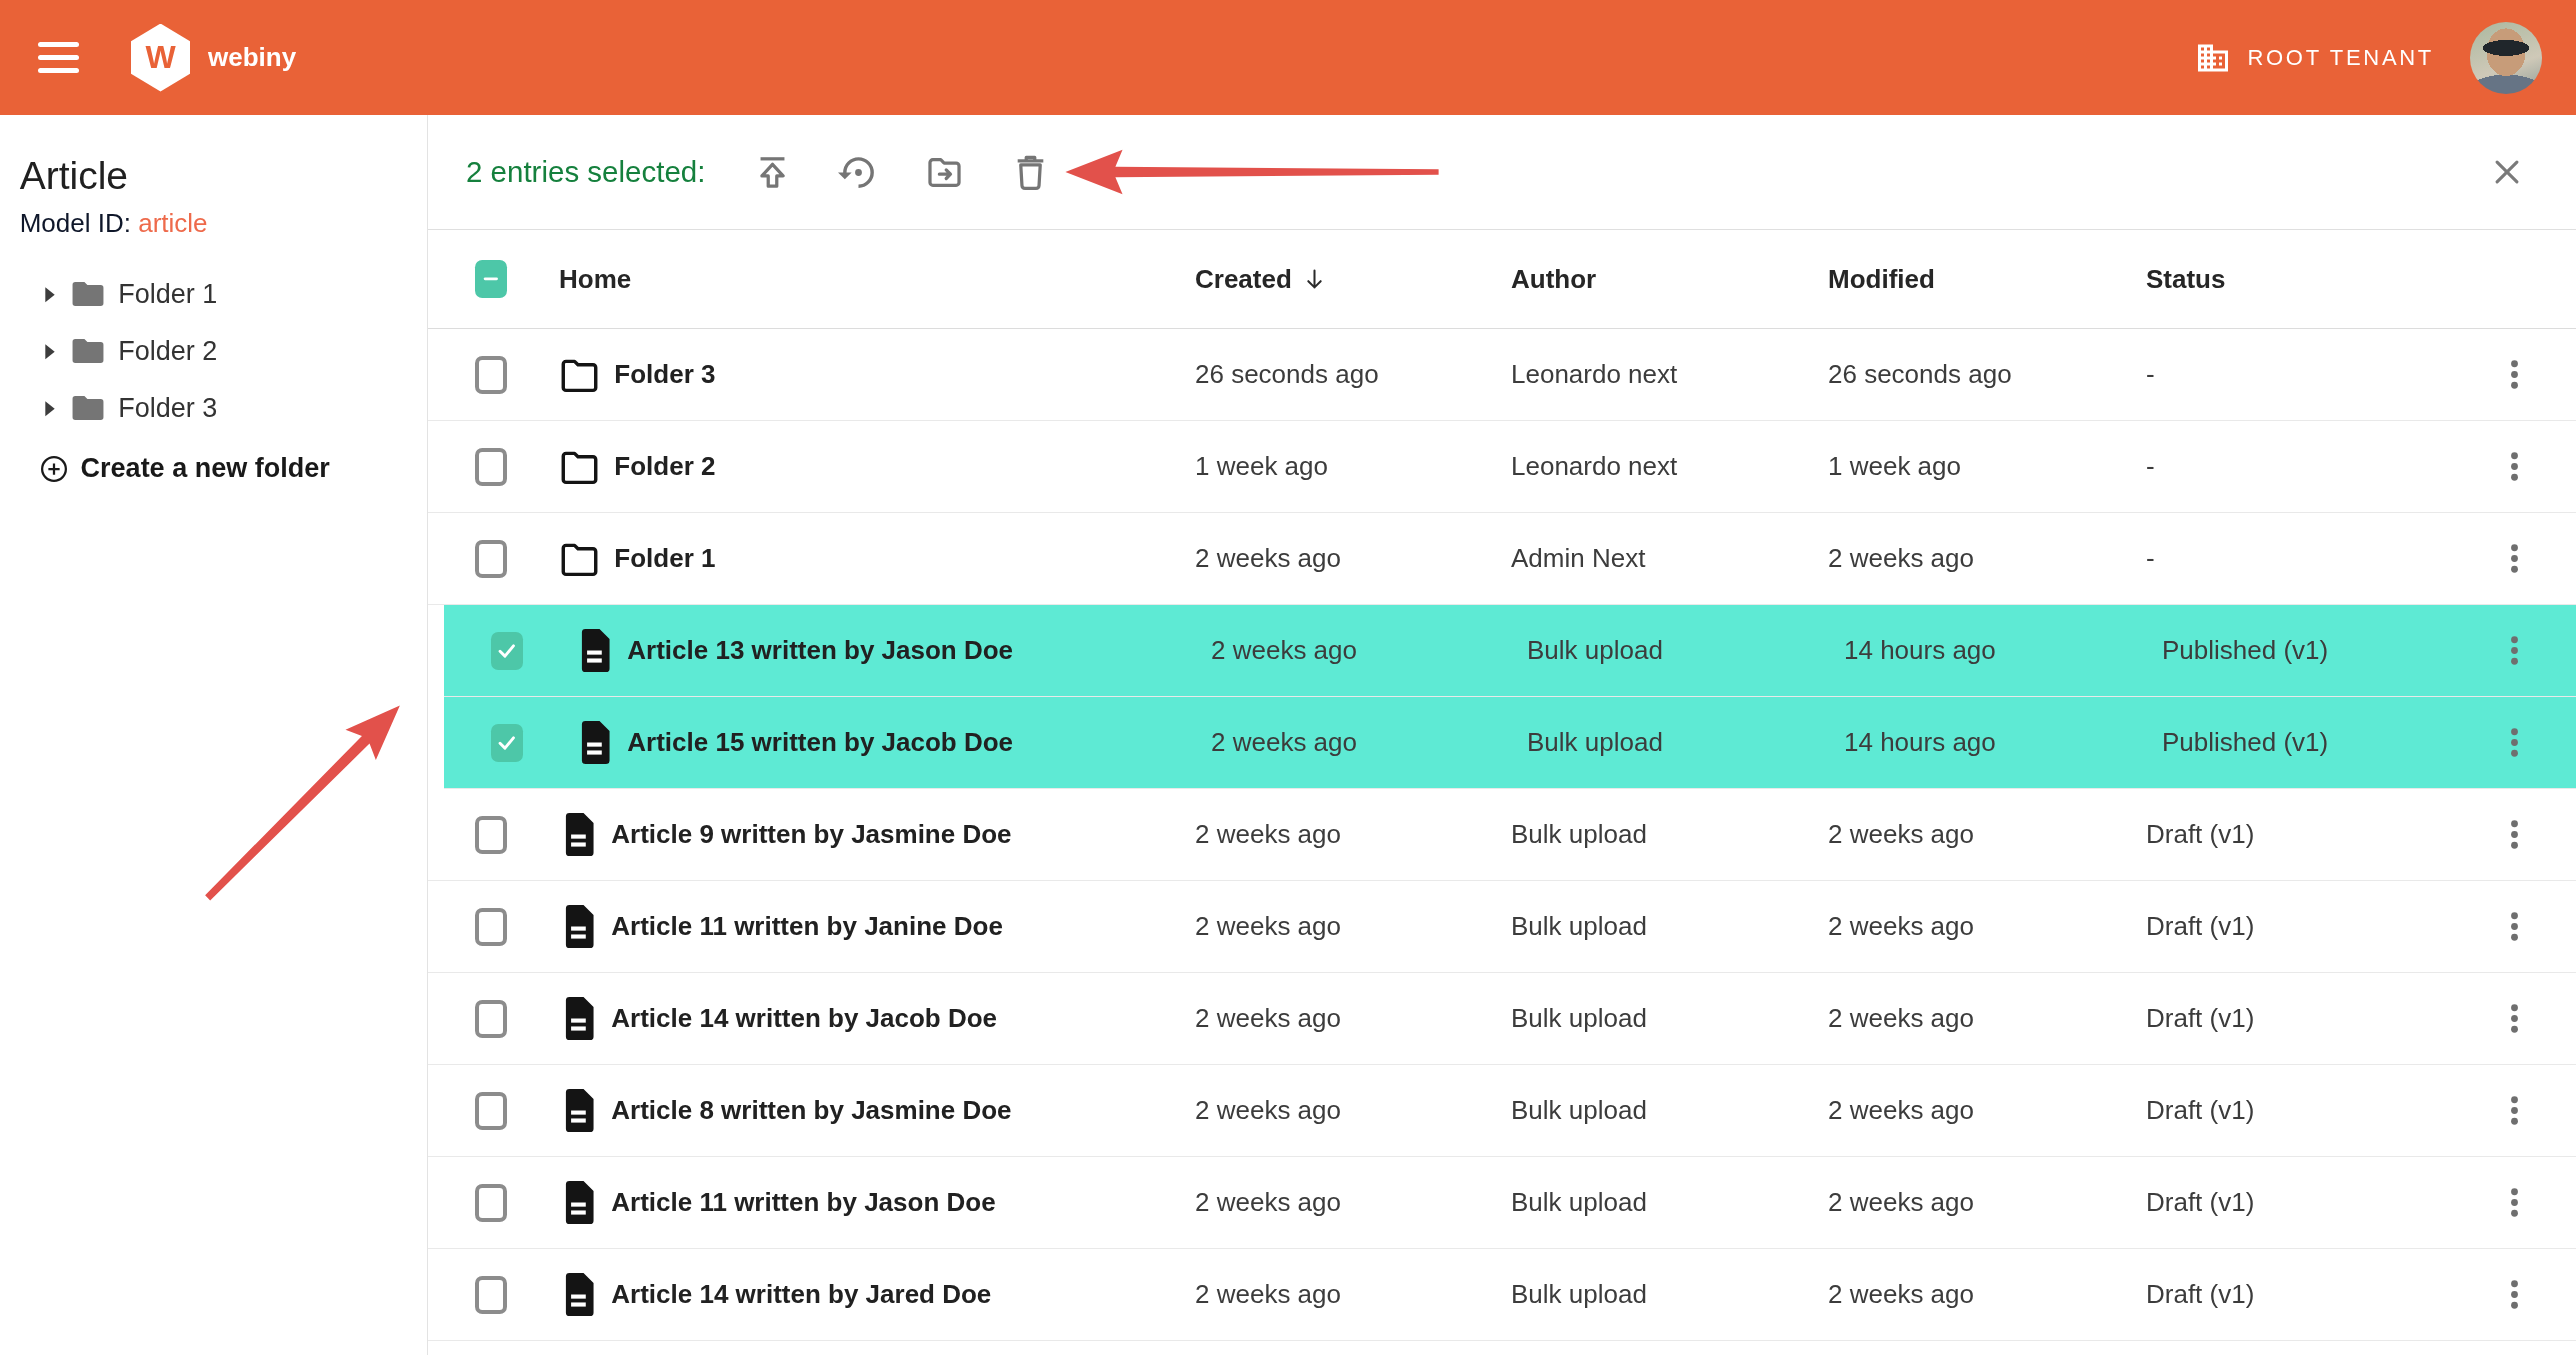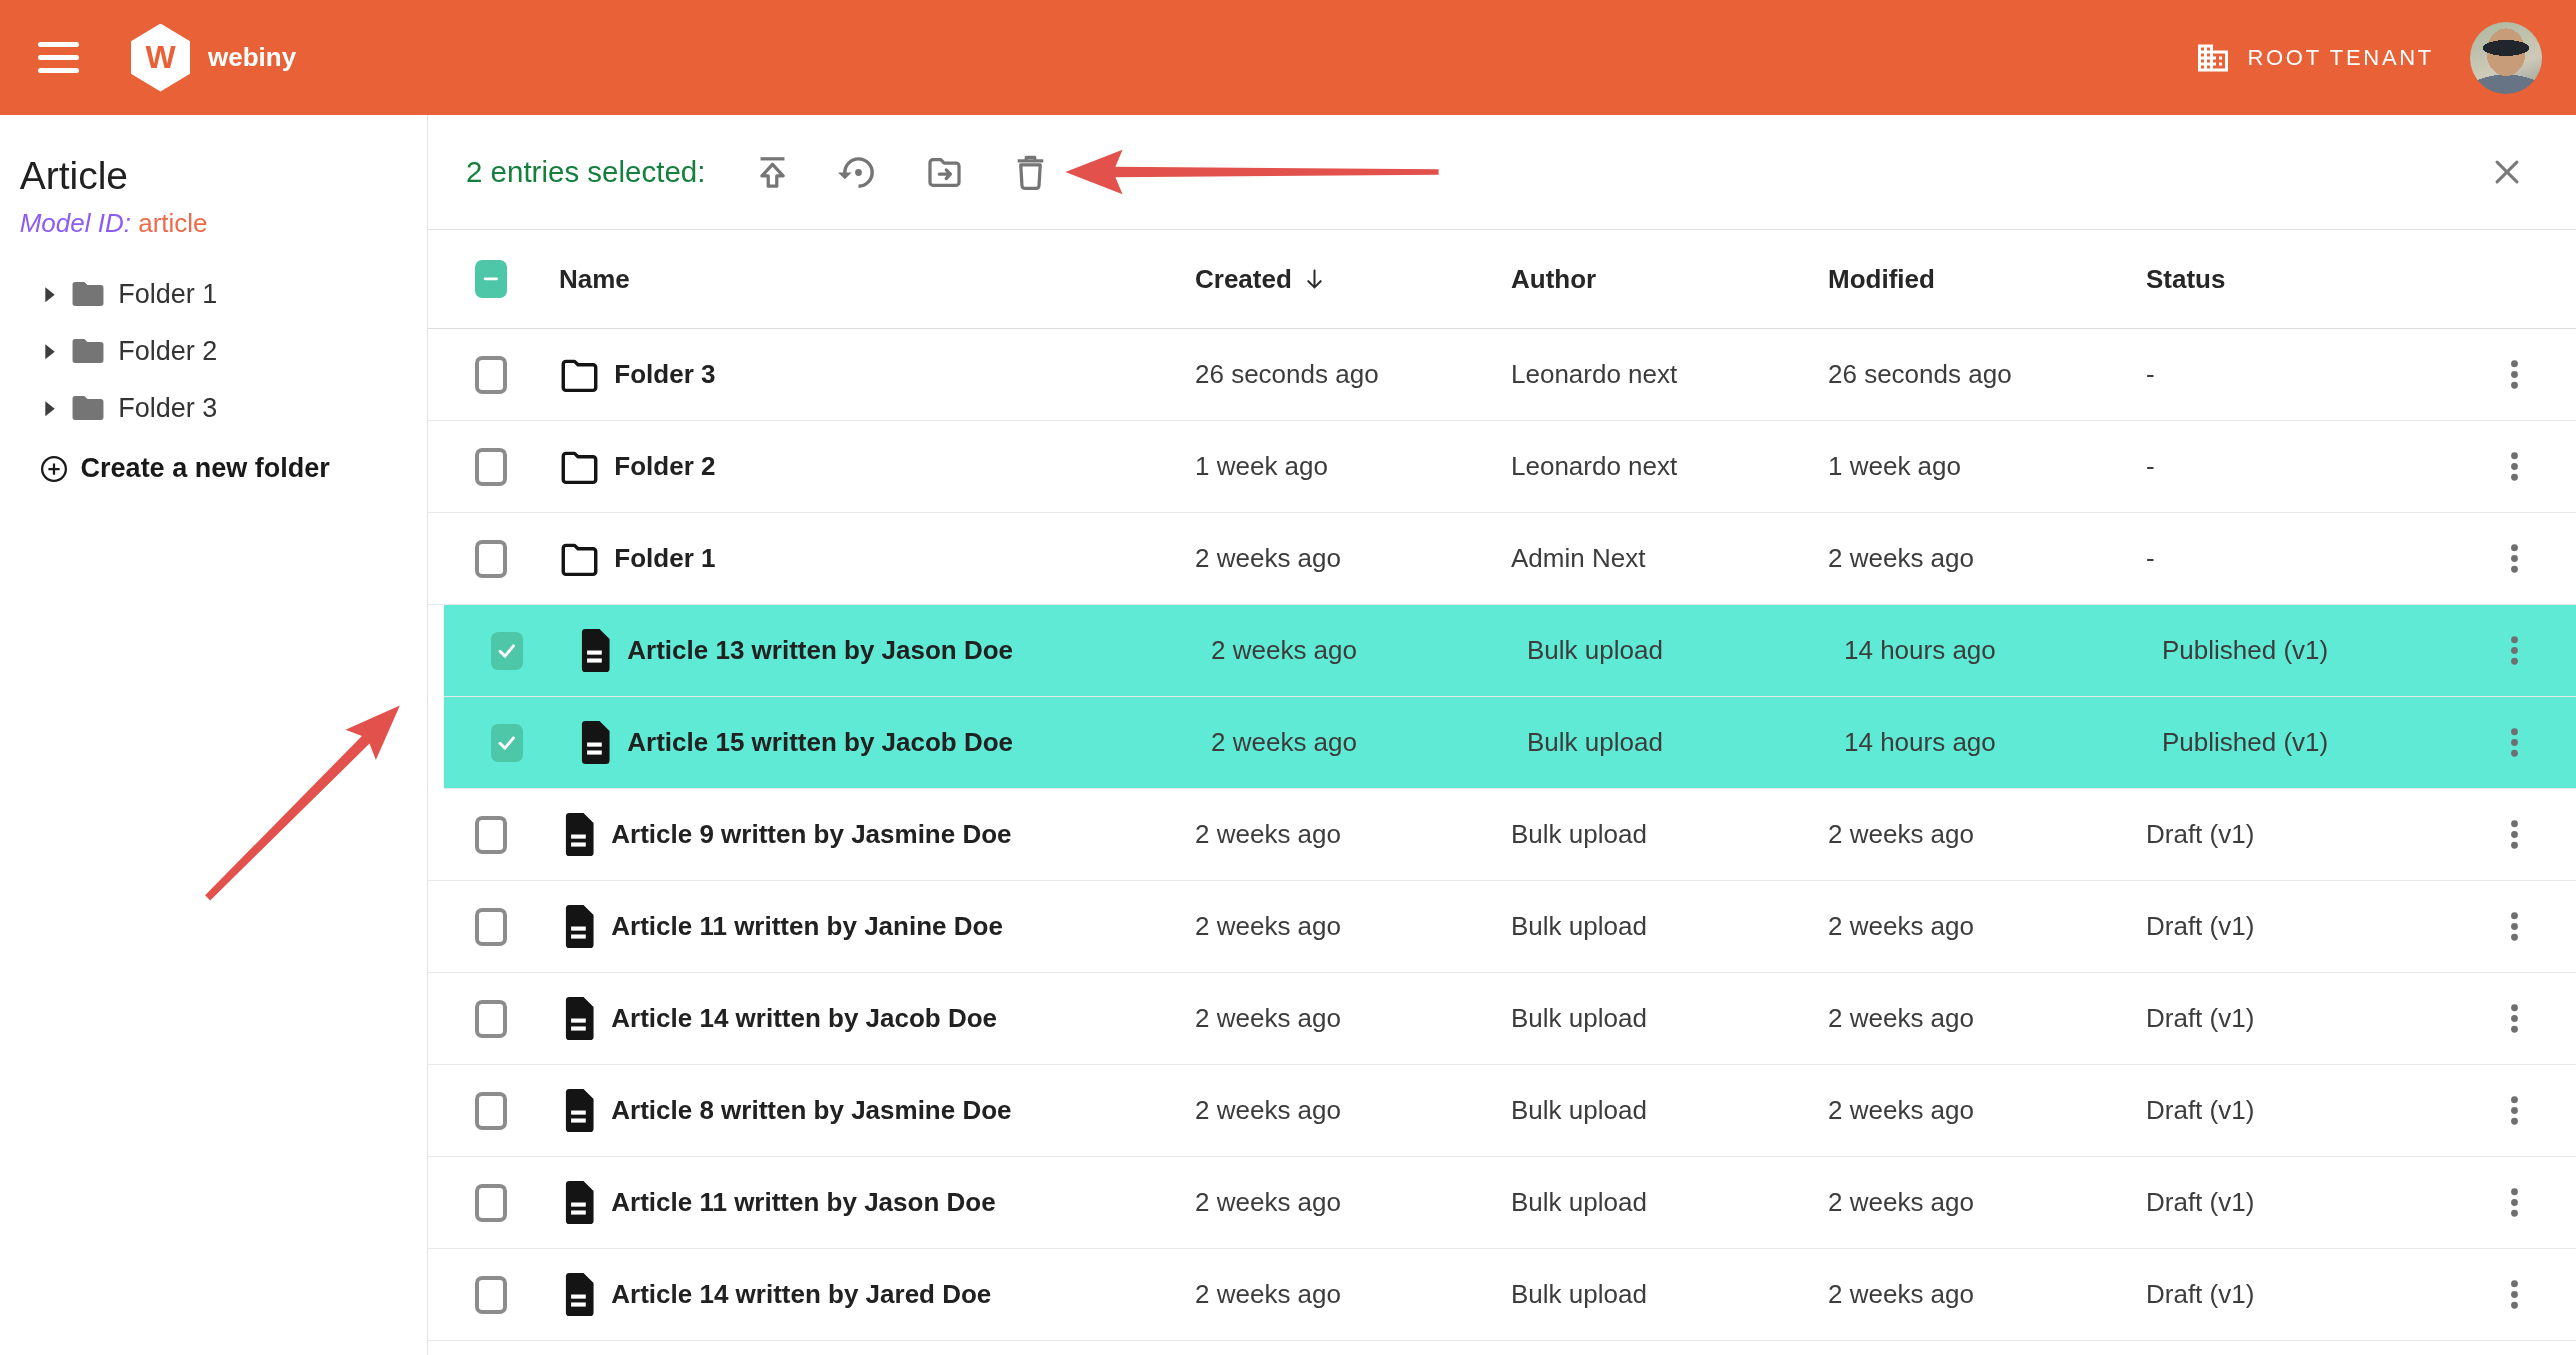--- a/index.html
+++ b/index.html
@@ -28,21 +28,21 @@
 
   
   .content { flex:1; display:flex; min-height:0; position:relative; }
   .sidebar { width:428px; flex:0 0 428px; border-right:1.8px solid #e3e3e3; position:relative; background:#fff; }
   .main { flex:1; display:flex; flex-direction:column; position:relative; }
 
   
   .side-head { padding:39px 19.7px 0 19.7px; }
   .side-title { font-size:39px; font-weight:500; color:#202020; line-height:1.15; }
   .side-model { margin-top:9px; font-size:26px; }
-  .side-model .lbl { color:#8b5cf6;font-style:italic; }
+  .side-model .lbl { color:#0f172a; }
   .side-model .val { color:#ee6a4b; }
   .side-nav { margin-top:27px; margin-right:19.7px; }
   .nav-item { display:flex; align-items:center; height:57px; cursor:pointer; }
   .nav-home { background:#e9e9e9; padding-left:29px; gap:12.5px; }
   .nav-home .nav-label { font-weight:700; color:#1f1f1f; font-size:27px; }
   .nav-folder { padding-left:41px; gap:0; }
   .nav-folder .chev { width:18px; display:flex; }
   .nav-folder .f-ic { margin-left:10.7px; display:flex; }
   .nav-folder .nav-label { margin-left:12.5px; font-size:27px; color:#333; }
   .nav-create { padding-left:39px; gap:11.6px; margin-top:3.6px; }
@@ -219,21 +219,21 @@
 
       <div class="grid thead">
         <div>
             <span class="cb teal">
           <svg width="19.7" height="19.7" viewBox="0 0 24 24" fill="none" stroke="#ffffff" stroke-width="3.4" stroke-linecap="round">
                 <path d="M5 12h14"></path>
               </svg>
         </span>
           </div>
         <div class="th">
-            <span>Name</span>
+            <span>Home</span>
           </div>
         <div class="th">
           <span>Created</span>
           <span>
             <svg width="27" height="27" viewBox="0 0 24 24" fill="none" stroke="#2b2b2b" stroke-width="1.8" stroke-linecap="round" stroke-linejoin="round">
                 <path d="M12 4v15M6.5 13.5 12 19l5.5-5.5"></path>
               </svg>
           </span>
         </div>
         <div class="th">

